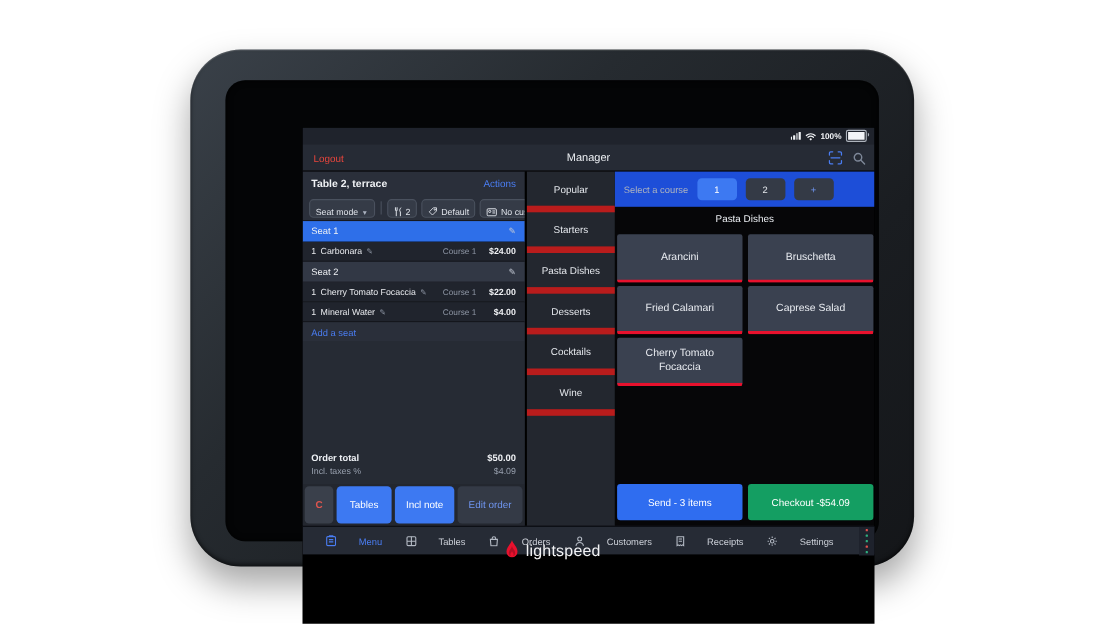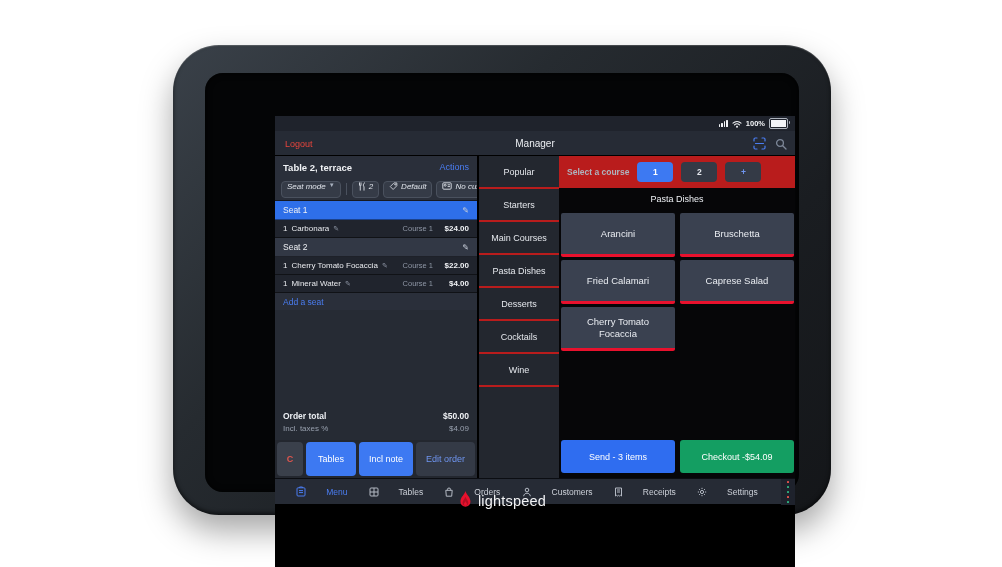--- a/index.html
+++ b/index.html
@@ -33,22 +33,22 @@
   
   .body{position:absolute;left:0;top:40px;width:520px;height:322px;background:#000;display:flex;}
 
   
   .order{width:202px;flex:0 0 202px;background:#2a2f3a;display:flex;flex-direction:column;overflow:hidden;}
   .op-head{height:22px;flex:0 0 22px;display:flex;align-items:center;justify-content:space-between;padding:0 8px;}
   .op-head .tname{font-size:9.5px;font-weight:bold;color:#f0f2f5;}
   .op-head .actions{font-size:9px;color:#4a7df2;}
   .op-toolbar{height:22px;flex:0 0 22px;display:flex;align-items:center;gap:4px;padding:0 6px;white-space:nowrap;overflow:hidden;
               border-bottom:1px solid rgba(0,0,0,.45);}
-  .chip{display:inline-flex;align-items:flex-start;gap:3px;background:#353b47;border:1px solid #4a515e;border-radius:4px;
-        height:15px;padding:0 5px;font-size:8px;color:#dfe3ea;flex:0 0 auto;font-style:italic;}
+  .chip{display:inline-flex;align-items:flex-end;gap:3px;background:#353b47;border:1px solid #4a515e;border-radius:4px;
+        height:15px;padding:0 5px;font-size:8px;color:#dfe3ea;flex:0 0 auto;}
   .chip .caret{font-size:6px;color:#aab2c0;}
   .tb-div{width:1px;height:12px;background:#4a515e;flex:0 0 auto;margin:0 1px;}
   .seat-row{height:18px;flex:0 0 18px;display:flex;align-items:center;justify-content:space-between;padding:0 8px;
             background:#323845;border-bottom:1px solid rgba(0,0,0,.4);font-size:8.5px;color:#eef0f4;}
   .seat-row.selected{background:#2e6fe9;}
   .pencil{font-size:8px;color:#c4cad6;}
   .item-row{height:17px;flex:0 0 17px;display:flex;align-items:center;padding:0 8px;gap:4px;
             background:#20242d;border-bottom:1px solid rgba(0,0,0,.5);font-size:8px;}
   .item-row .qty{color:#e8eaee;}
   .item-row .iname{color:#e8eaee;white-space:nowrap;overflow:hidden;}
@@ -66,26 +66,26 @@
   .op-buttons{flex:0 0 38px;display:flex;gap:3px;padding:2px;background:#23272f;box-sizing:border-box;}
   .op-buttons .btn{border-radius:4px;display:flex;align-items:center;justify-content:center;font-size:9px;color:#fff;}
   .btn-c{flex:0 0 26px;background:#3a404b;color:#e0554e !important;font-weight:bold;}
   .btn-tables{flex:0 0 50px;background:#3d79f2;}
   .btn-print{flex:0 0 54px;background:#3d79f2;}
   .btn-edit{flex:1;background:#343a46;color:#6f95f0 !important;}
 
   
   .cats{width:80px;flex:0 0 80px;background:#23272f;margin-left:2px;display:flex;flex-direction:column;}
   .cat{flex:0 0 31px;display:flex;align-items:center;justify-content:center;font-size:9px;color:#e4e7ec;
-       border-bottom:2px solid #b91c1c;}
+       border-bottom:6px solid #b91c1c;}
 
   
   .menu{flex:1;background:#060608;position:relative;}
-  .course-bar{position:absolute;left:0;top:0;width:100%;height:32px;background:#b91c1c;display:flex;align-items:center;
-              gap:8px;padding-left:8px;box-sizing:border-box;font-weight:bold;}
+  .course-bar{position:absolute;left:0;top:0;width:100%;height:32px;background:#1d4ed8;display:flex;align-items:center;
+              gap:8px;padding-left:8px;box-sizing:border-box;}
   .course-bar .clabel{font-size:8.5px;color:#aeb4bf;}
   .cbtn{width:36px;height:20px;border-radius:4px;background:#343a46;display:flex;align-items:center;justify-content:center;
         font-size:8.5px;color:#e4e7ec;}
   .cbtn.sel{background:#3d79f2;color:#fff;}
   .cbtn.plus{color:#6f95f0;}
   .section-title{position:absolute;left:0;top:38px;width:100%;text-align:center;font-size:9px;color:#eceff3;}
   .tiles{position:absolute;left:2px;top:57px;width:234px;display:grid;grid-template-columns:114px 114px;grid-gap:3px 5px;}
   .tile{height:44px;background:#3a4150;border-bottom:3px solid #e8112d;border-radius:2px;display:flex;align-items:center;
         justify-content:center;text-align:center;font-size:9.5px;color:#e9ecf1;line-height:1.25;padding:0 6px;box-sizing:border-box;}
   .menu-actions{position:absolute;left:2px;top:284px;width:234px;display:grid;grid-template-columns:114px 114px;grid-gap:5px;}
@@ -228,21 +228,20 @@
             <div class="btn btn-c">C</div>
             <div class="btn btn-tables">Tables</div>
             <div class="btn btn-print">Incl note</div>
             <div class="btn btn-edit">Edit order</div>
           </div>
         </div>
 
         <div class="cats">
           <div class="cat">Popular</div>
           <div class="cat">Starters</div>
-          <div class="cat">Main Courses</div>
           <div class="cat">Pasta Dishes</div>
           <div class="cat">Desserts</div>
           <div class="cat">Cocktails</div>
           <div class="cat">Wine</div>
         </div>
 
         <div class="menu">
           <div class="course-bar">
             <span class="clabel">Select a course</span>
             <span class="cbtn sel">1</span>

